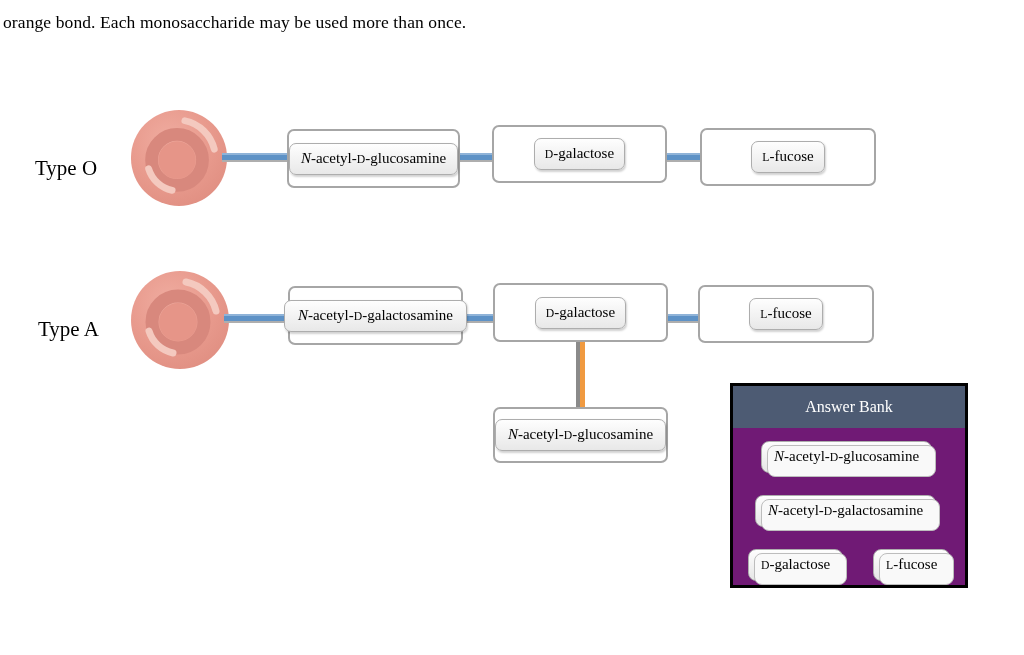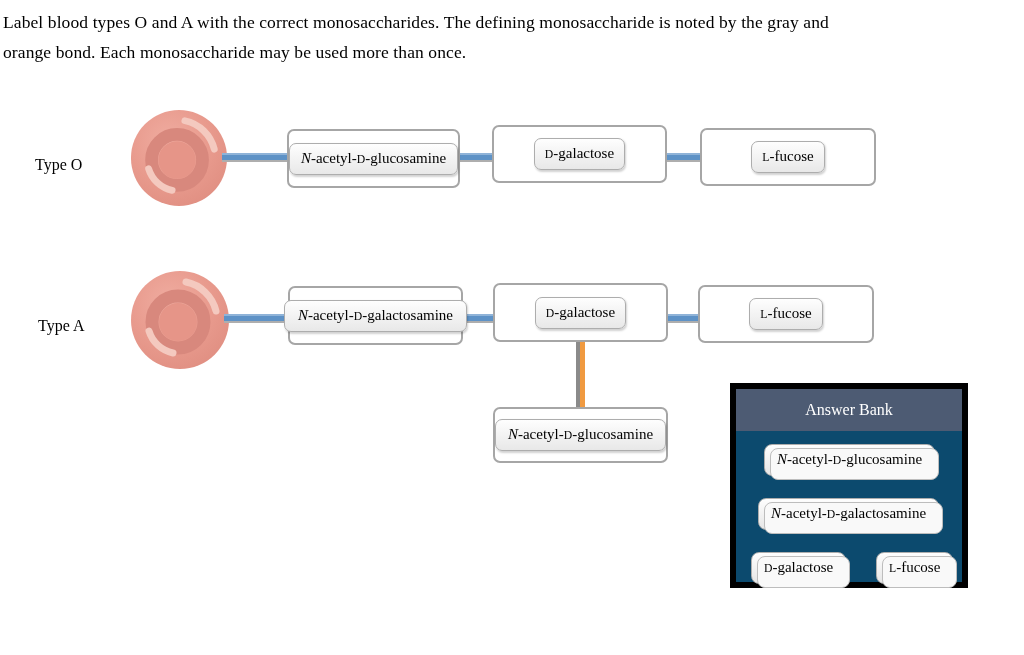--- a/index.html
+++ b/index.html
@@ -6,21 +6,21 @@
   body {
     width:1024px; height:655px; position:relative; background:#ffffff;
     font-family:"Liberation Serif", serif; color:#000;
     overflow:hidden;
   }
   .abs { position:absolute; }
 
   .title { font-size:17.5px; line-height:29.5px; letter-spacing:0.1px; }
   .title span { display:block; }
 
-  .row-label { font-size:16px; }
+  .row-label { font-size:21px; }
 
   
   .bar {
     height:9px; z-index:1;
     background:linear-gradient(to bottom,
       #8fb3d8 0, #8fb3d8 2px,
       #5e92c6 2px, #5e92c6 7px,
       #aeaeae 7px, #aeaeae 9px);
   }
   
@@ -42,21 +42,21 @@
     font-size:15px; line-height:21px; padding:4px 10px;
     white-space:nowrap; text-align:center; box-sizing:border-box;
     box-shadow:1px 1.5px 2px rgba(0,0,0,0.18);
   }
   .chip.fill { width:100%; }
   .chip.over { width:calc(100% + 12px); flex:none; }
 
   .sc { font-size:0.78em; }
 
   .bank {
-    background:#0c4a6e; border:6px solid #000000; z-index:3; box-sizing:border-box;
+    background:#701a75; border:3px solid #000000; z-index:3; box-sizing:border-box;
   }
   .bank-header {
     height:42px; background:#4d5b73; color:#fff; font-size:16px;
     display:flex; align-items:center; justify-content:center;
   }
   .bank-chip {
     position:absolute; z-index:1;
     border:1px solid #adadad; border-radius:8px;
     background:linear-gradient(#fefefe, #e6e6e6);
     font-size:15px; line-height:21px; padding:4px 12px; white-space:nowrap;
@@ -66,21 +66,20 @@
     content:""; position:absolute; z-index:-1;
     top:3px; left:5px; right:-5px; bottom:-5px;
     border:1px solid #bdbdbd; border-radius:8px; background:#f9f9f9;
   }
   .cell-svg { display:block; }
 </style>
 </head>
 <body>
 
 <div class="title abs" style="left:3px; top:8px;">
-  <span>Label blood types O and A with the correct monosaccharides. The defining monosaccharide is noted by the gray and</span>
   <span>orange bond. Each monosaccharide may be used more than once.</span>
 </div>
 
 <div class="row-label abs" style="left:35px; top:156px;">Type O</div>
 
 <div class="abs" style="left:130px; top:109px; width:98px; height:98px;">
   <svg class="cell-svg" width="98" height="98" viewBox="0 0 100 100">
     <defs>
       <radialGradient id="rbc1" cx="40%" cy="33%" r="78%">
         <stop offset="0%" stop-color="#f0ada1"></stop>

